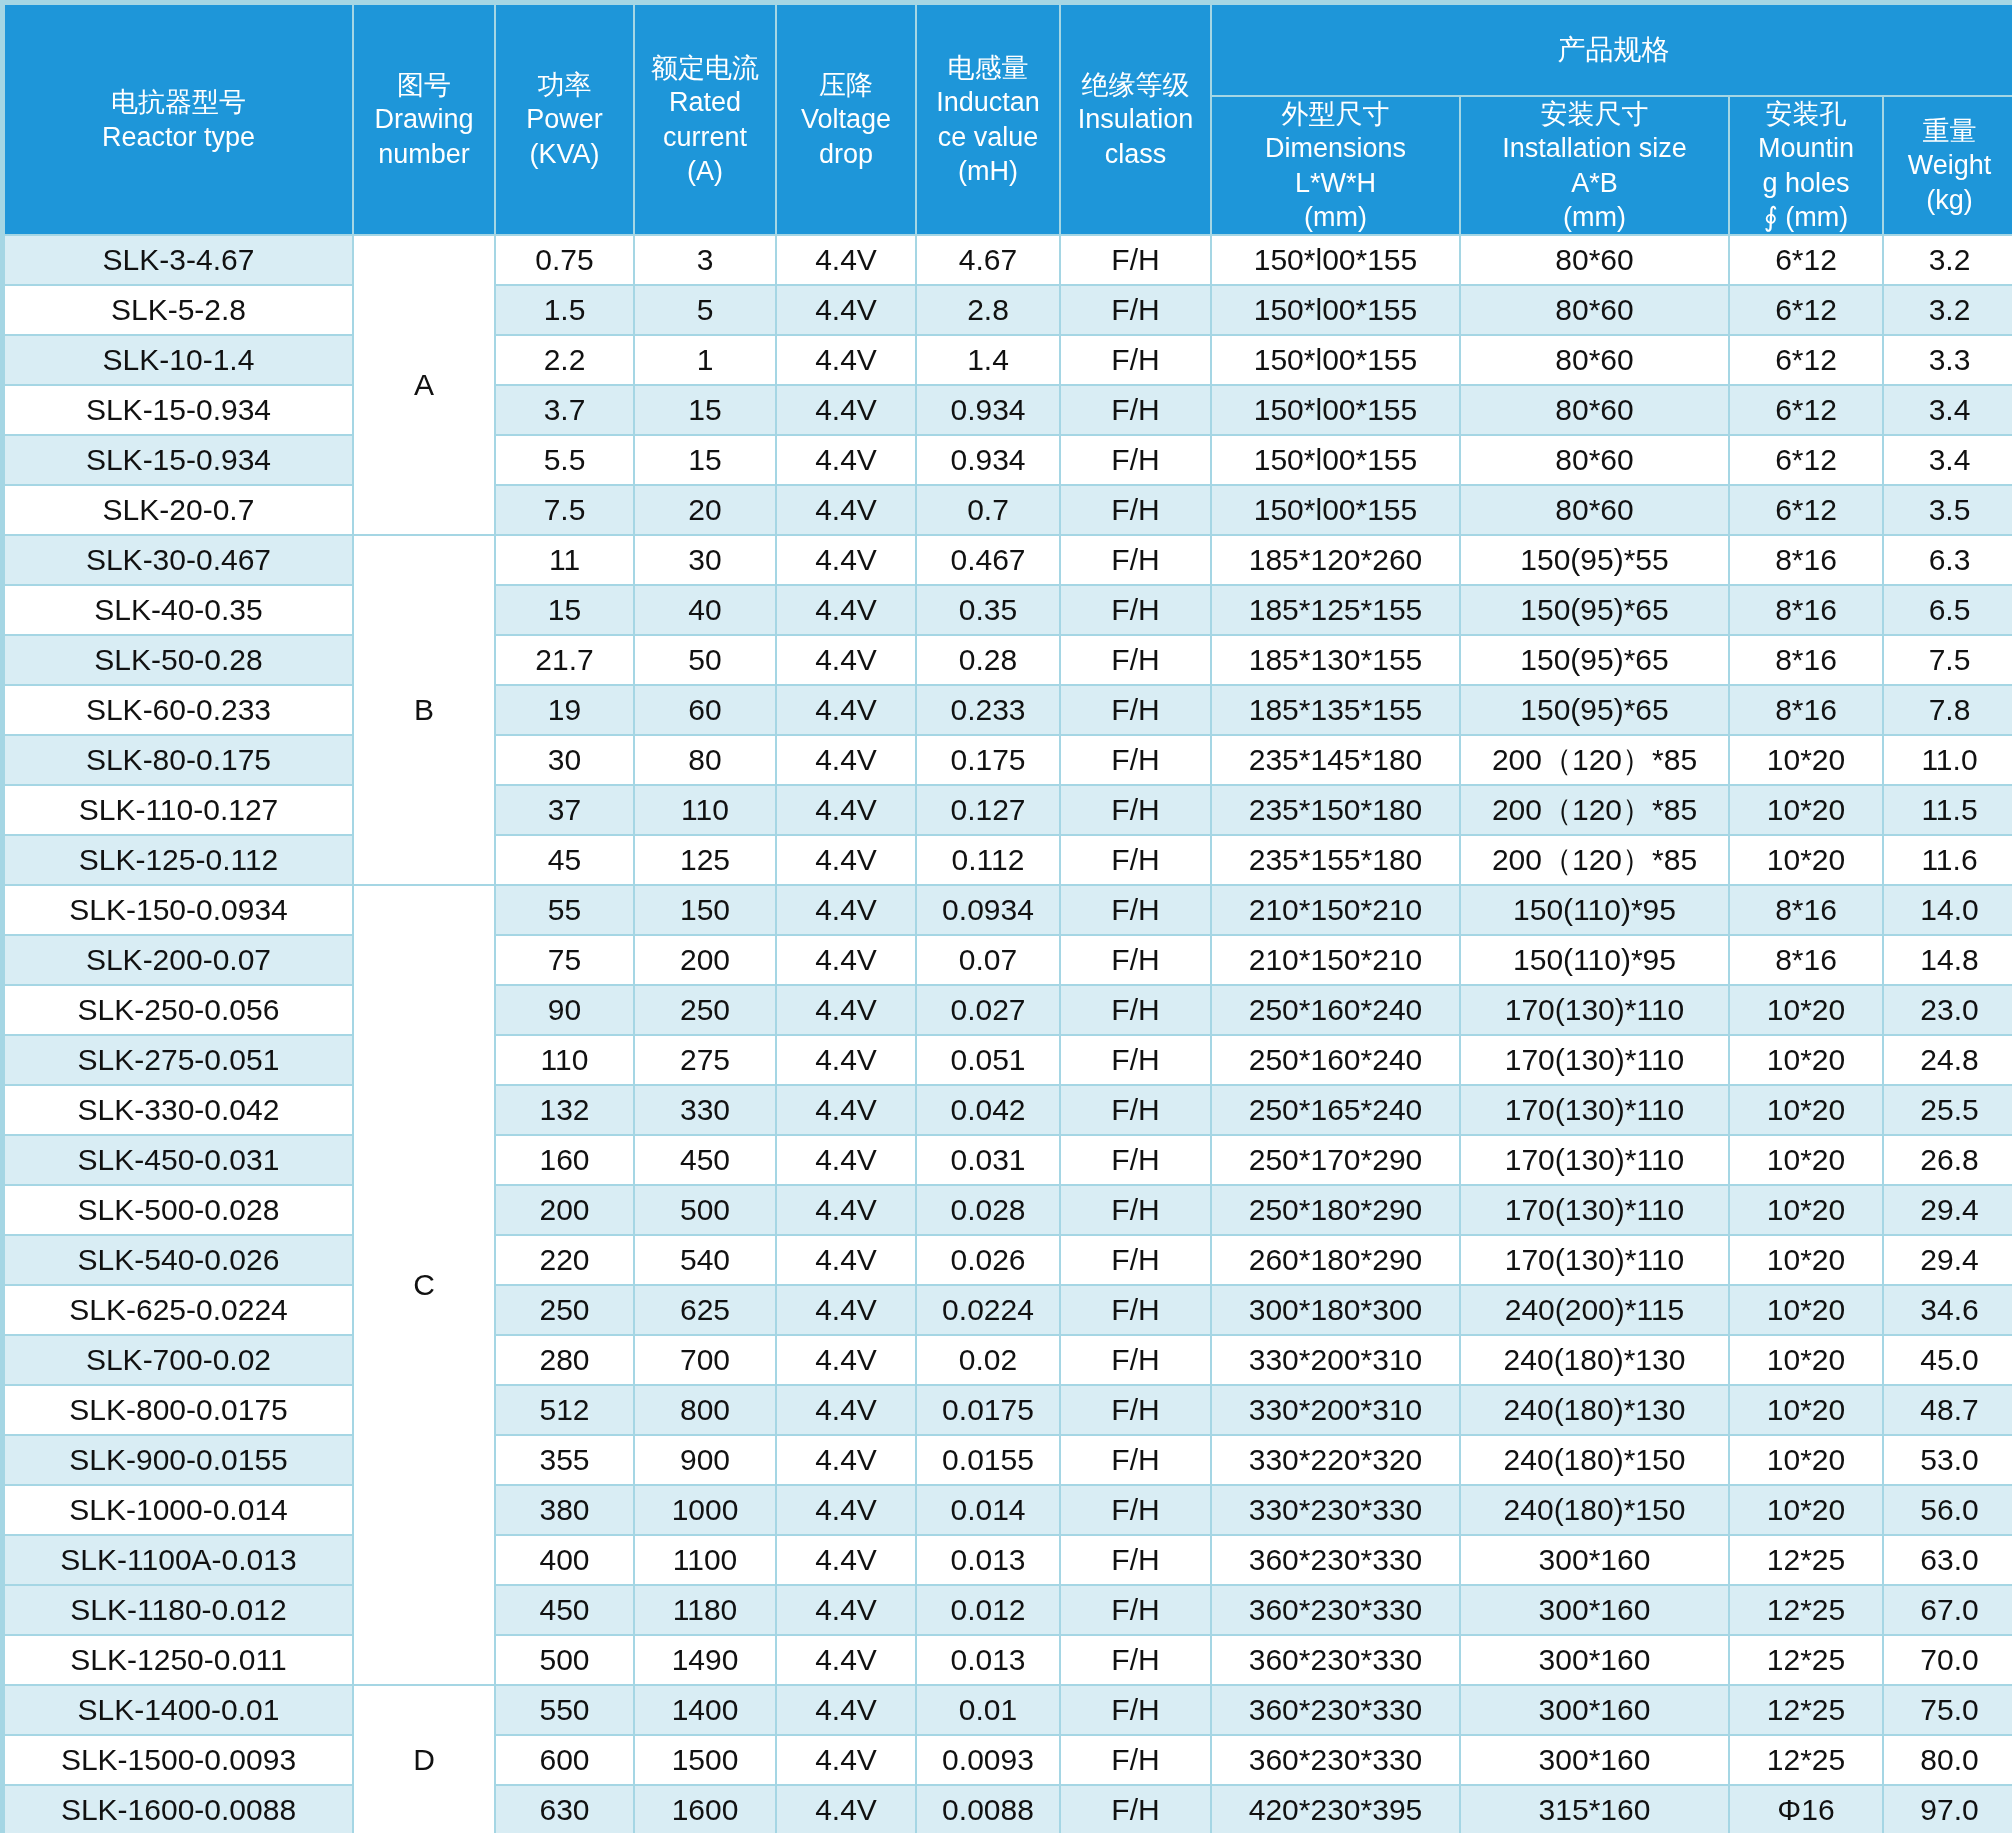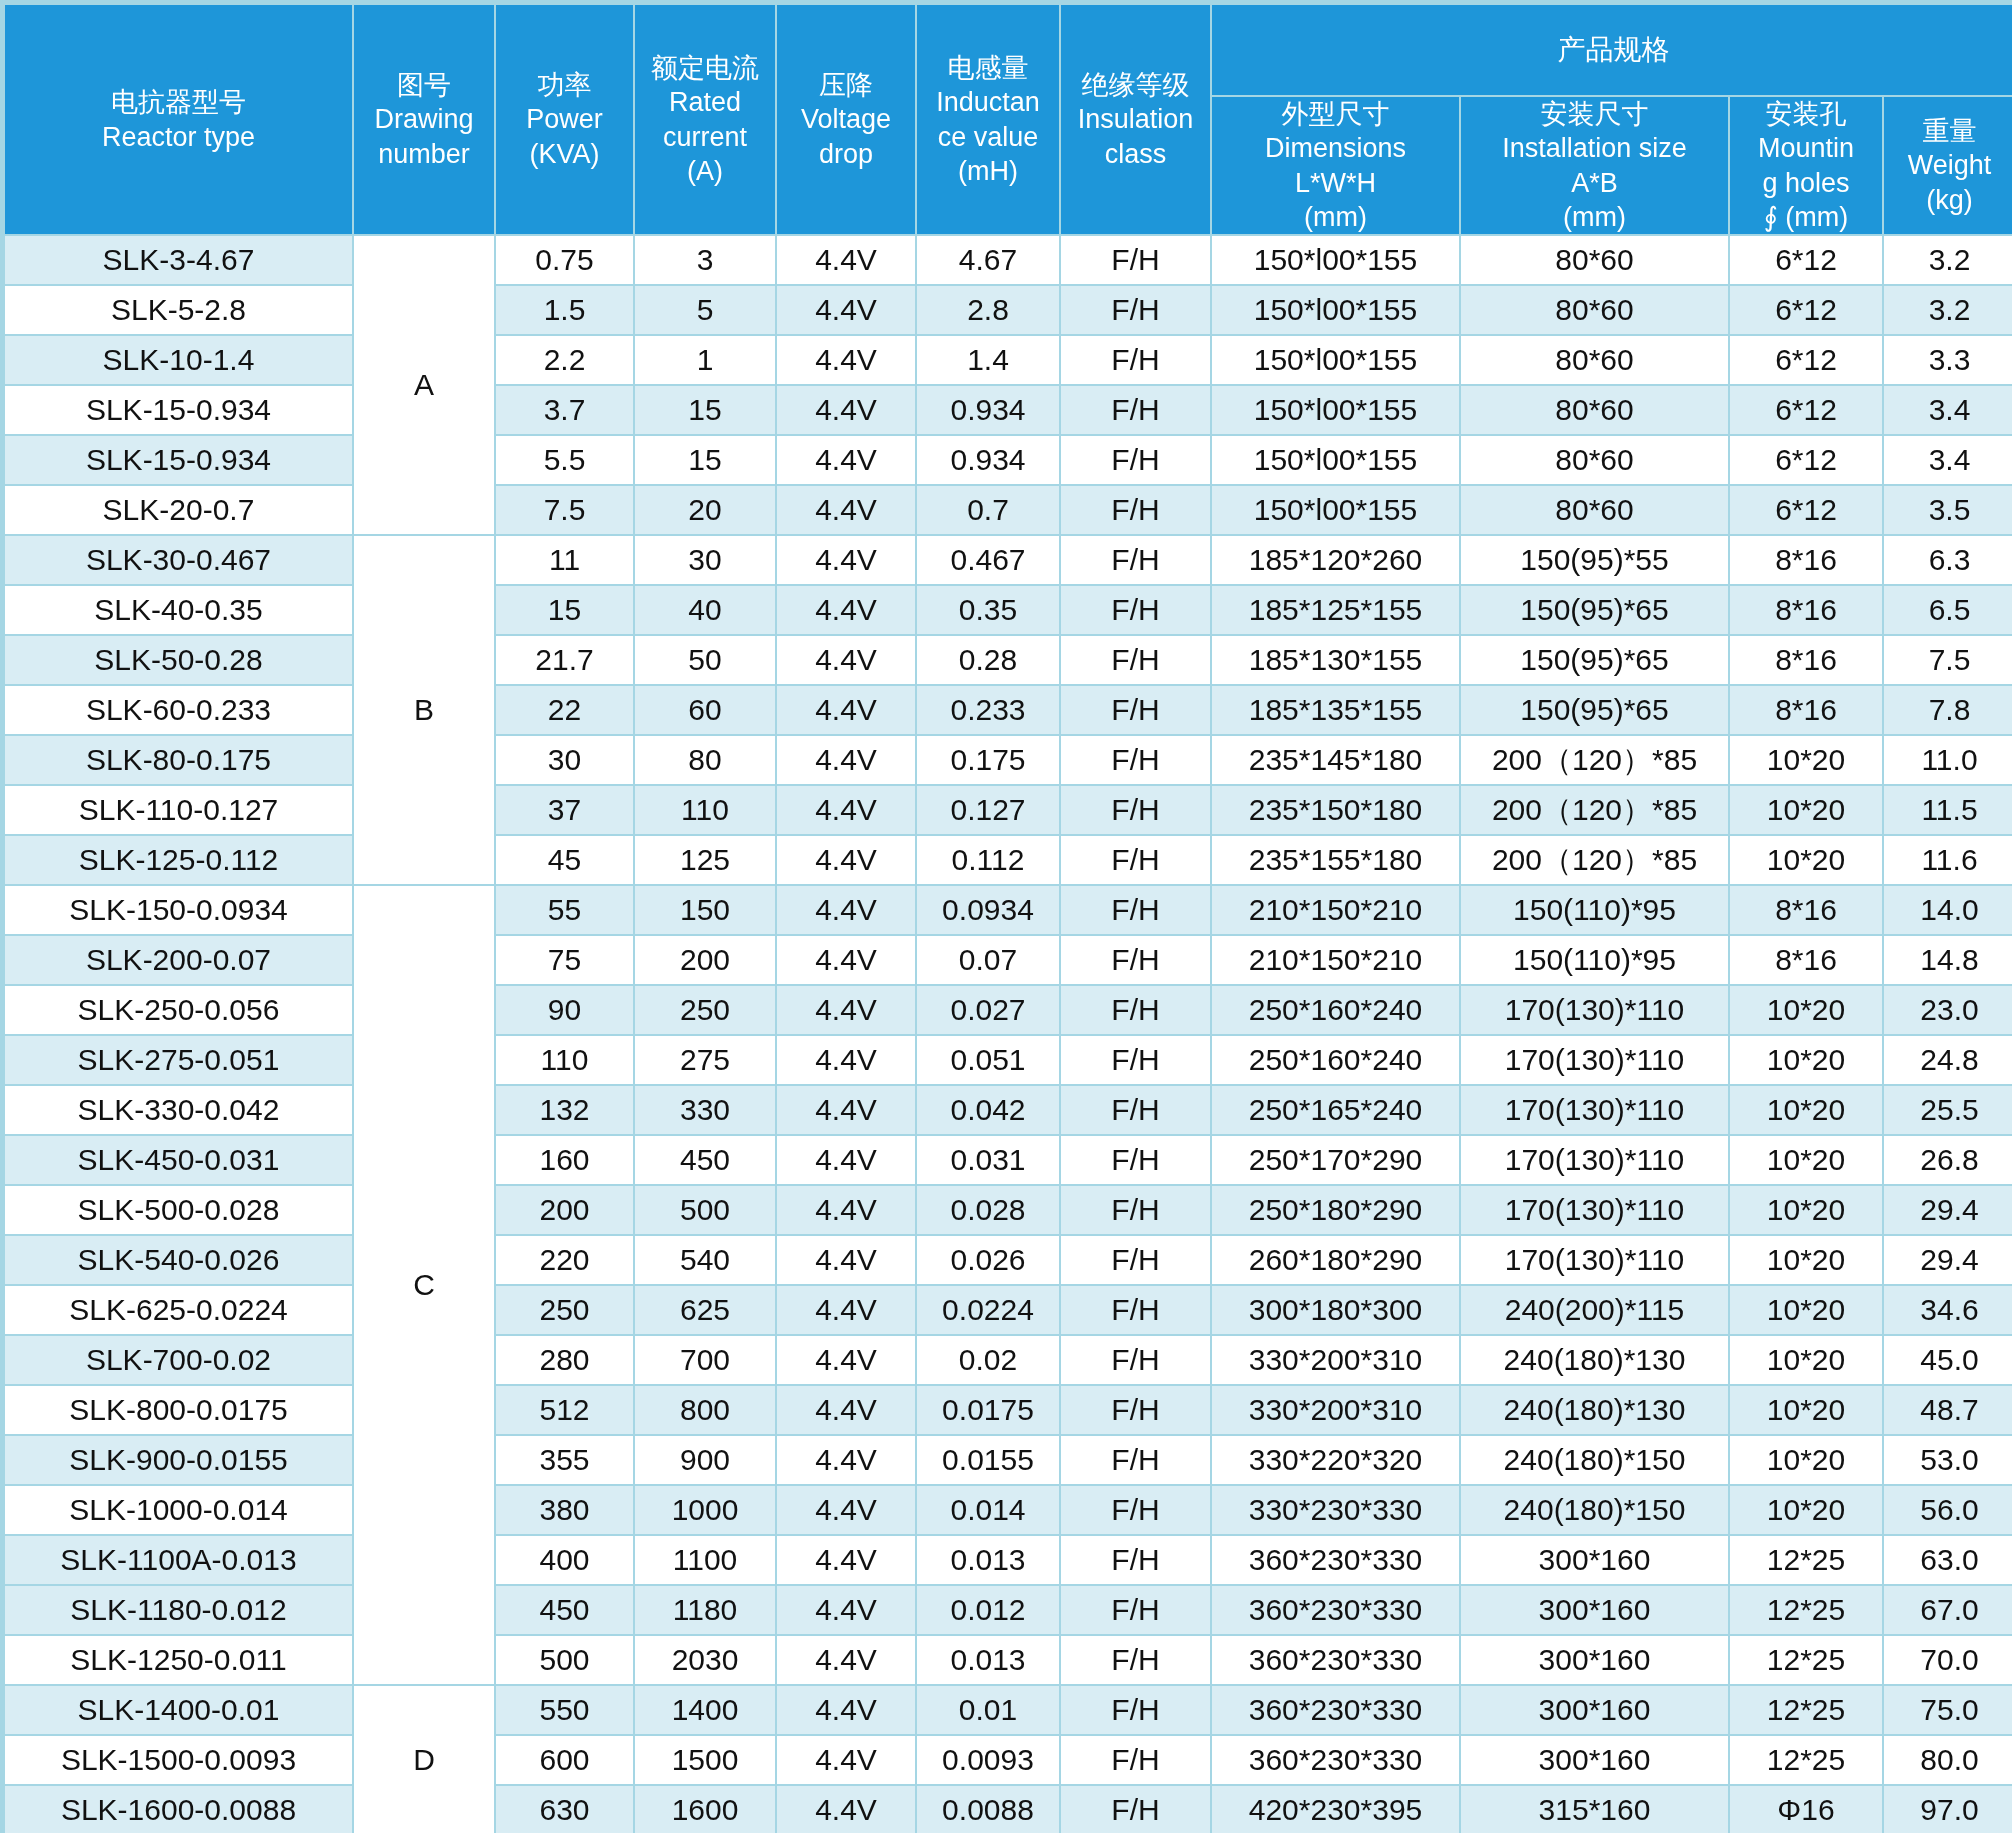--- a/index.html
+++ b/index.html
@@ -218,21 +218,21 @@
           <td class="plain">4.4V</td>
           <td class="plain">0.28</td>
           <td class="plain">F/H</td>
           <td class="plain">185*130*155</td>
           <td class="plain">150(95)*65</td>
           <td class="plain">8*16</td>
           <td class="plain">7.5</td>
         </tr>
         <tr>
           <td class="plain">SLK-60-0.233</td>
-          <td class="shaded">22</td>
+          <td class="shaded">19</td>
           <td class="shaded">60</td>
           <td class="shaded">4.4V</td>
           <td class="shaded">0.233</td>
           <td class="shaded">F/H</td>
           <td class="shaded">185*135*155</td>
           <td class="shaded">150(95)*65</td>
           <td class="shaded">8*16</td>
           <td class="shaded">7.8</td>
         </tr>
         <tr>
@@ -448,21 +448,21 @@
           <td class="shaded">0.012</td>
           <td class="shaded">F/H</td>
           <td class="shaded">360*230*330</td>
           <td class="shaded">300*160</td>
           <td class="shaded">12*25</td>
           <td class="shaded">67.0</td>
         </tr>
         <tr>
           <td class="plain">SLK-1250-0.011</td>
           <td class="plain">500</td>
-          <td class="plain">2030</td>
+          <td class="plain">1490</td>
           <td class="plain">4.4V</td>
           <td class="plain">0.013</td>
           <td class="plain">F/H</td>
           <td class="plain">360*230*330</td>
           <td class="plain">300*160</td>
           <td class="plain">12*25</td>
           <td class="plain">70.0</td>
         </tr>
         <tr>
           <td class="shaded">SLK-1400-0.01</td>

